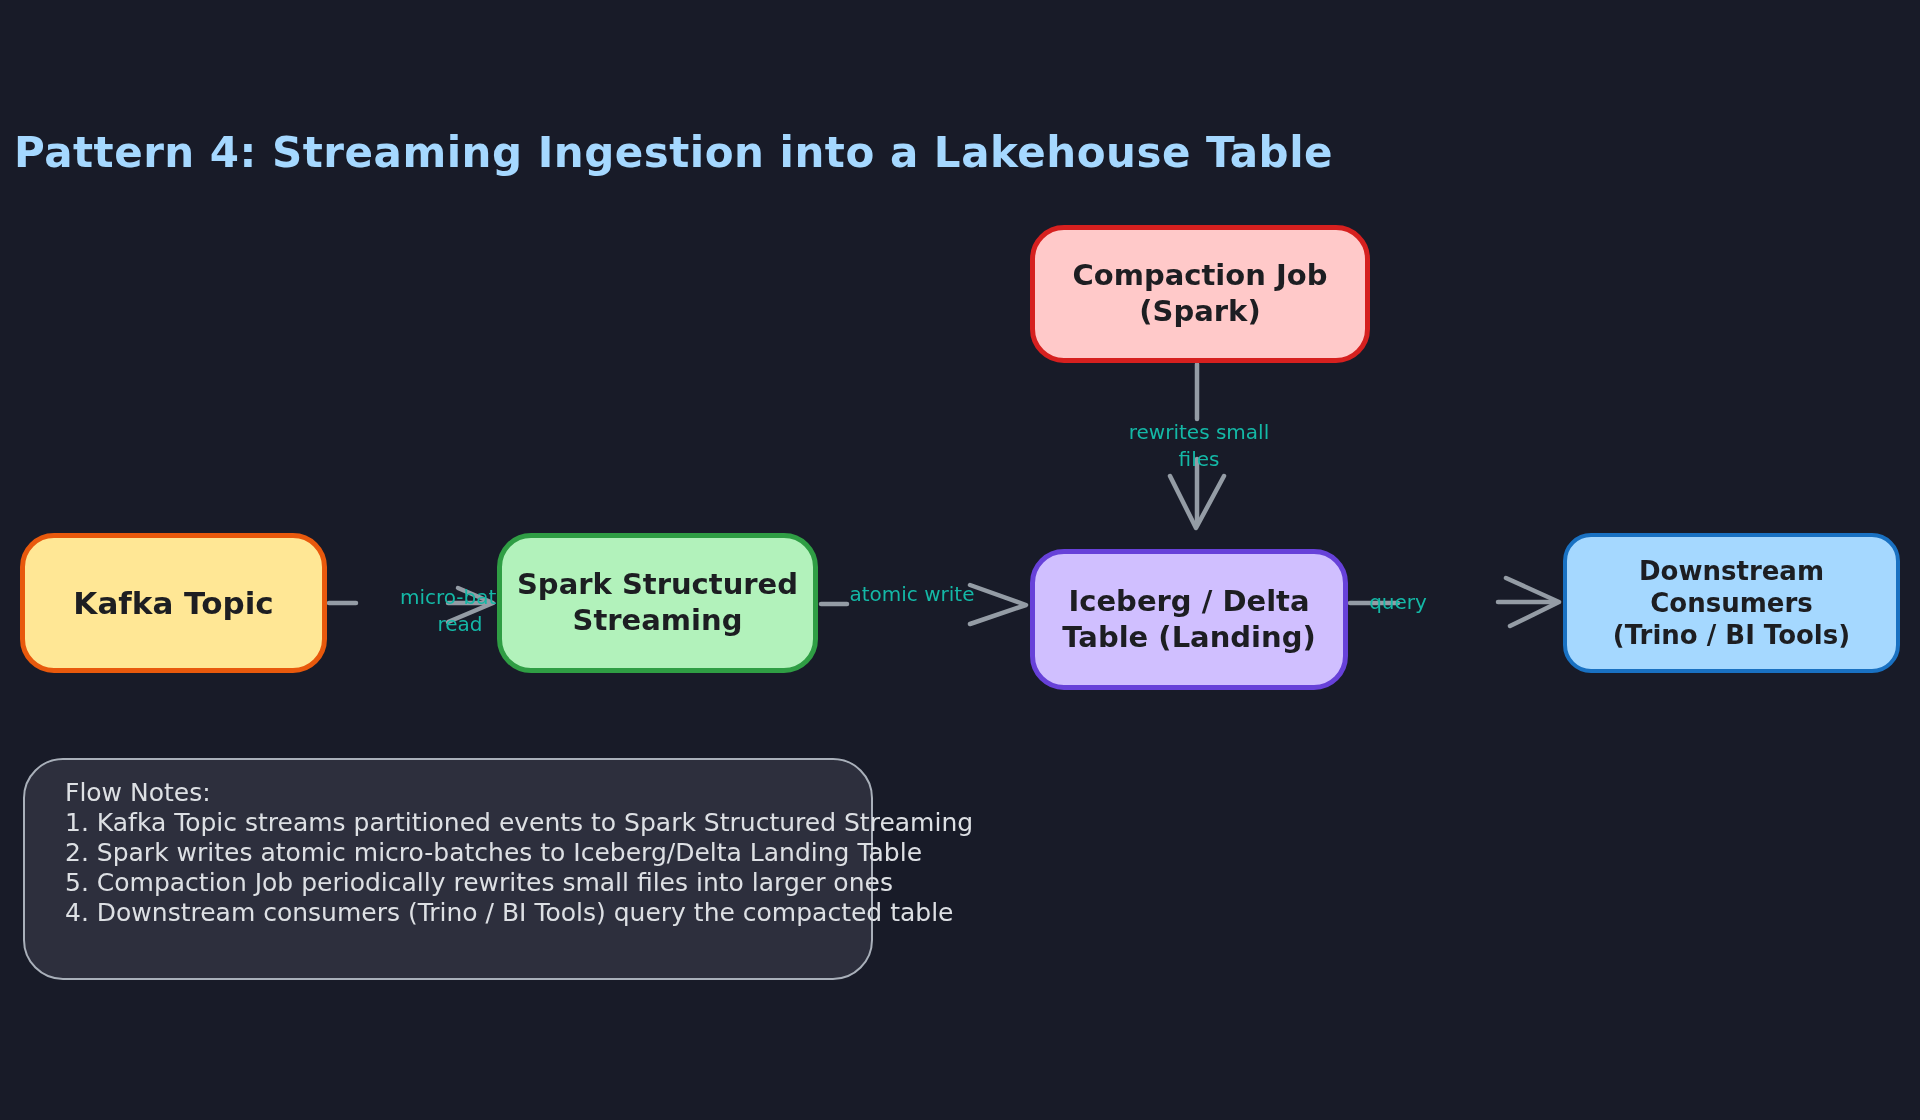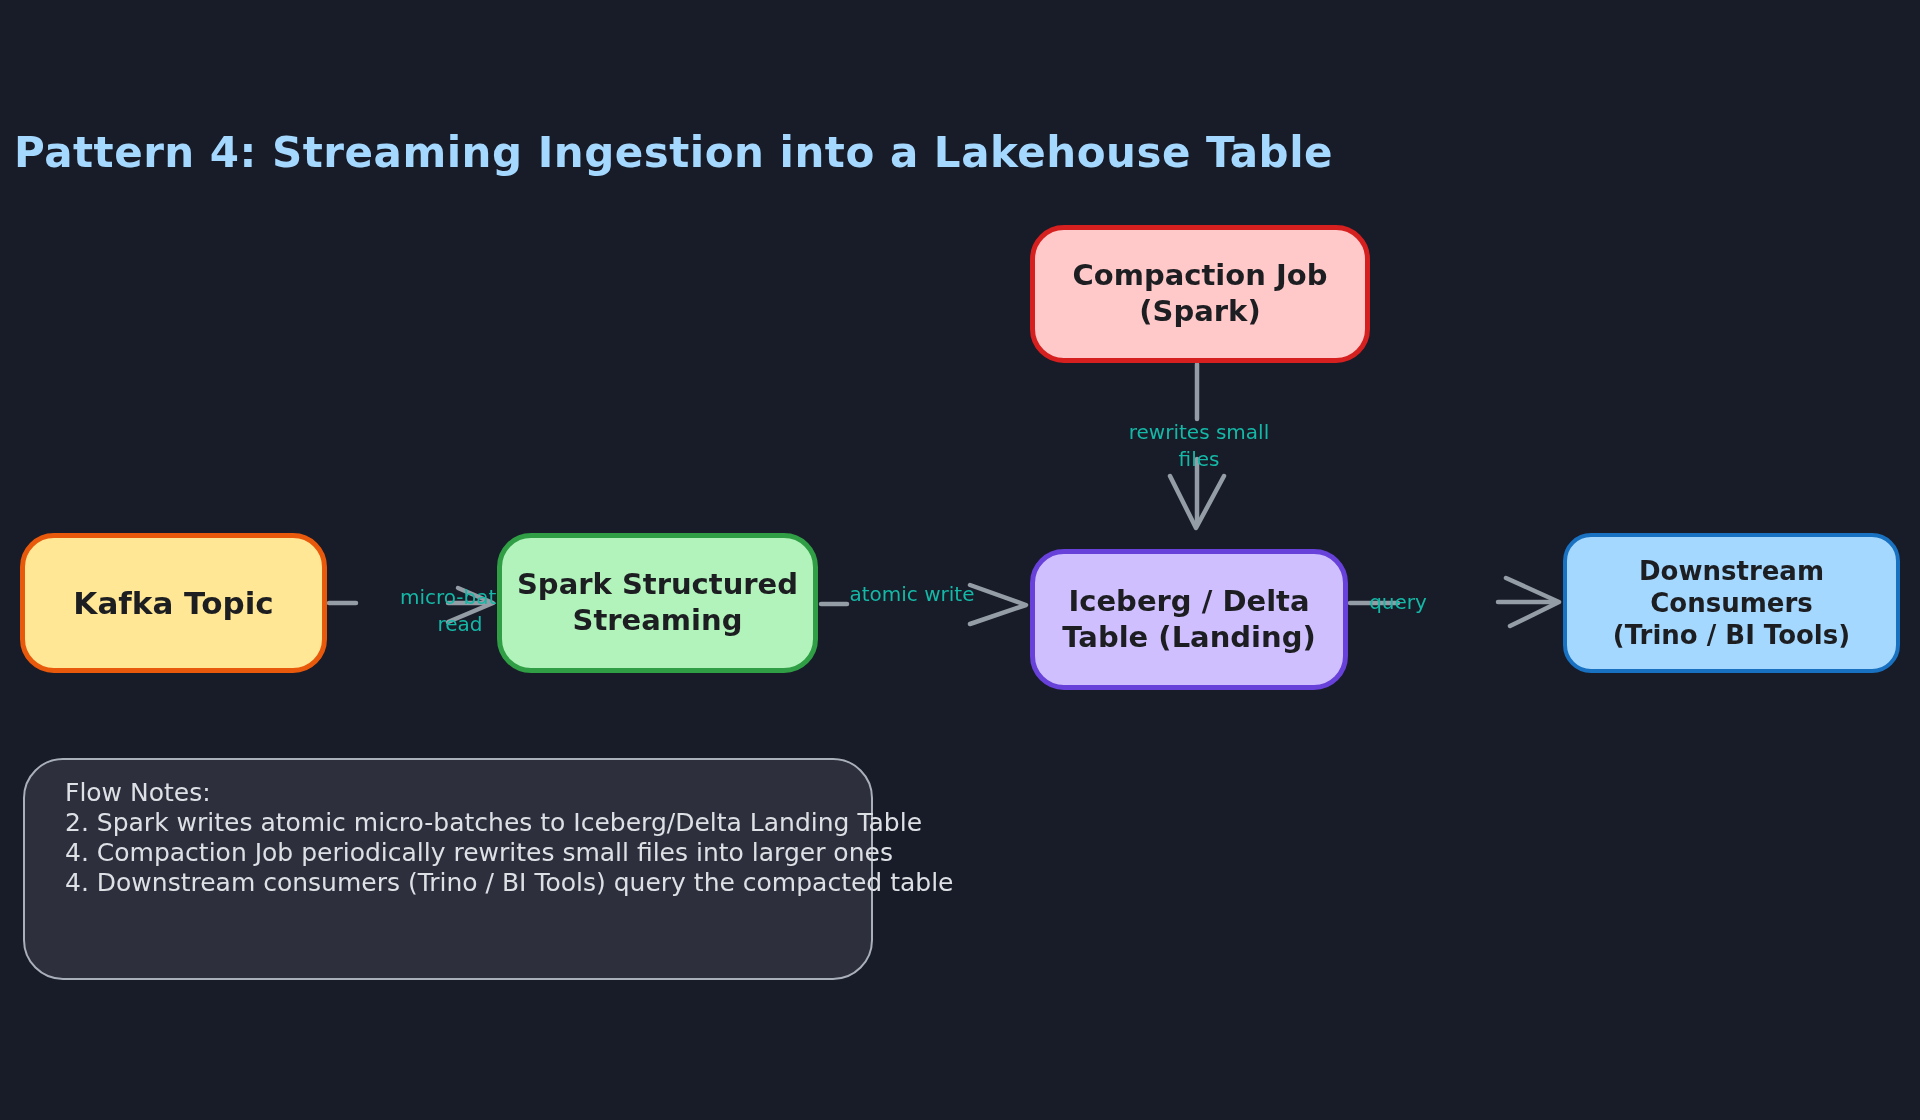--- a/index.html
+++ b/index.html
@@ -173,18 +173,19 @@
   <div class="node node-consumers">
     <div class="node-label">
       <span class="node-line">Downstream</span>
       <span class="node-line">Consumers</span>
       <span class="node-line">(Trino / BI Tools)</span>
     </div>
   </div>
 
   <div class="notes-panel">
     <span class="note-line">Flow Notes:</span>
+    <span class="note-line">1. Kafka Topic streams partitioned events to Spark Structured Streaming</span>
     <span class="note-line">2. Spark writes atomic micro-batches to Iceberg/Delta Landing Table</span>
-    <span class="note-line">4. Compaction Job periodically rewrites small files into larger ones</span>
+    <span class="note-line">5. Compaction Job periodically rewrites small files into larger ones</span>
     <span class="note-line">4. Downstream consumers (Trino / BI Tools) query the compacted table</span>
   </div>
 
 </div>
 
 </body></html>

